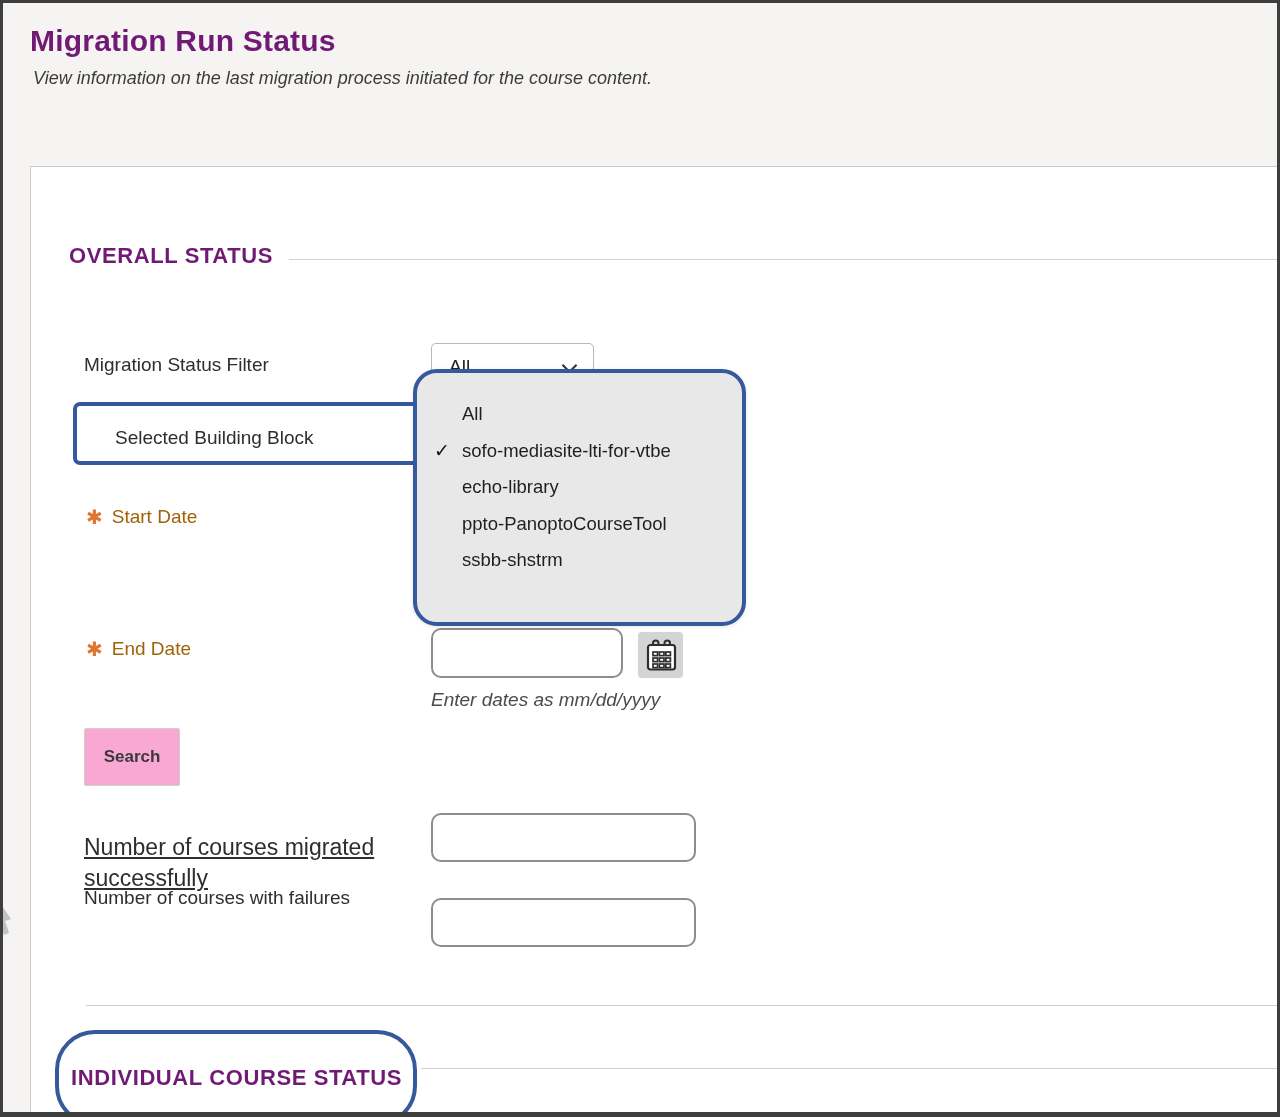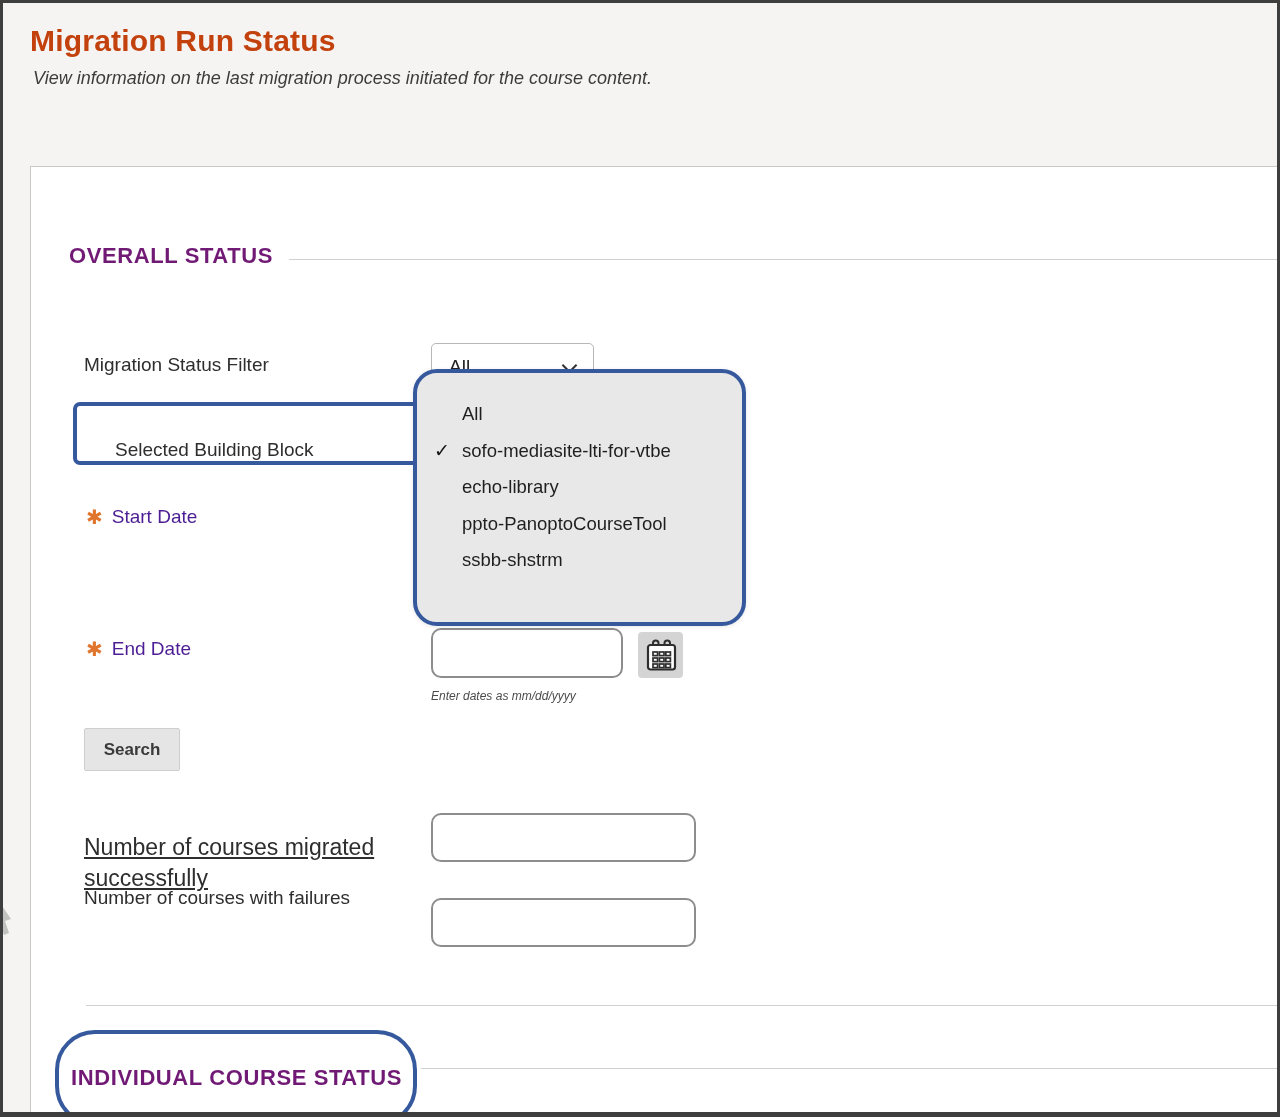--- a/index.html
+++ b/index.html
@@ -10,21 +10,21 @@
     height: 1117px;
     background: #f5f4f3;
     border: 3px solid #3e3e3e;
     border-bottom-width: 5px;
     overflow: hidden;
     font-family: "Liberation Sans", "DejaVu Sans", sans-serif;
     color: #2f2f2f;
   }
   .page-title {
     position: absolute; left: 27px; top: 21px;
-    font-size: 30px; font-weight: 600; color: #c2410c;
+    font-size: 30px; font-weight: 600; color: #701a75;
     letter-spacing: 0.2px;
   }
   .page-subtitle {
     position: absolute; left: 30px; top: 65px;
     font-size: 18px; font-style: italic; color: #3c3c3c;
   }
   .panel {
     position: absolute; left: 27px; top: 163px;
     width: 1256px; height: 948px;
     background: #ffffff;
@@ -42,21 +42,21 @@
   .field-label {
     position: absolute;
     font-size: 19px; color: #2e2e2e; margin-top: 8px;
   }
   .req-row {
     position: absolute; display: flex; align-items: flex-start; gap: 9px;
   }
   .req {
     color: #e0752e; font-size: 20px; font-weight: 700; line-height: 24px;
   }
-  .req-label { font-size: 19px; color: #4c1d95; line-height: 24px; }
+  .req-label { font-size: 19px; color: #a16207; line-height: 24px; }
 
   .select {
     position: absolute; left: 400px; top: 176px;
     width: 163px; height: 48px;
     background: #fff; border: 1px solid #b8b8b8; border-radius: 5px;
     display: flex; align-items: center;
     padding-left: 17px;
     font-size: 19px; color: #222;
     z-index: 0;
   }
@@ -64,21 +64,21 @@
     position: absolute; right: 18px; top: 16px;
     width: 11px; height: 11px;
     border-right: 2.5px solid #333; border-bottom: 2.5px solid #333;
     transform: rotate(45deg);
   }
   .bb-highlight {
     position: absolute; left: 42px; top: 235px;
     width: 628px; height: 63px;
     background: #fff;
     border: 4px solid #35599c; border-radius: 7px;
-    display: flex; align-items: flex-end;
+    display: flex; align-items: center;
     padding-left: 38px;
     z-index: 1;
   }
   .bb-highlight .field-label { position: static; }
   .menu {
     position: absolute; left: 382px; top: 202px;
     width: 333px; height: 257px;
     background: #e9e8e8;
     border: 4px solid #35599c; border-radius: 24px;
     padding-top: 23px;
@@ -108,26 +108,26 @@
   }
   .cal-btn {
     position: absolute; left: 607px; top: 465px;
     width: 45px; height: 46px;
     background: #d4d4d4; border: none; border-radius: 4px;
     display: flex; align-items: center; justify-content: center;
     padding: 0; cursor: pointer;
   }
   .date-hint {
     position: absolute; left: 400px; top: 522px;
-    font-size: 12px; font-style: italic; color: #4b4b4b;
+    font-size: 19px; font-style: italic; color: #4b4b4b;
   }
   .search-btn {
     position: absolute; left: 53px; top: 561px;
-    width: 96px; height: 43px;
-    background: #e5e5e5; border: 1px solid #cfcfcf; border-radius: 2px;
+    width: 96px; height: 58px;
+    background: #f9a8d4; border: 1px solid #cfcfcf; border-radius: 2px;
     font-size: 17px; font-weight: 700; color: #3a3a3a;
     font-family: "Liberation Sans", "DejaVu Sans", sans-serif;
     cursor: pointer;
   }
   .wrap-label {
     position: absolute; left: 53px; top: 665px;
     width: 320px; font-size: 23px; line-height: 31px; color: #2e2e2e; text-decoration: underline;
   }
   .bottom-divider {
     position: absolute; left: 55px; top: 838px; right: 0;

